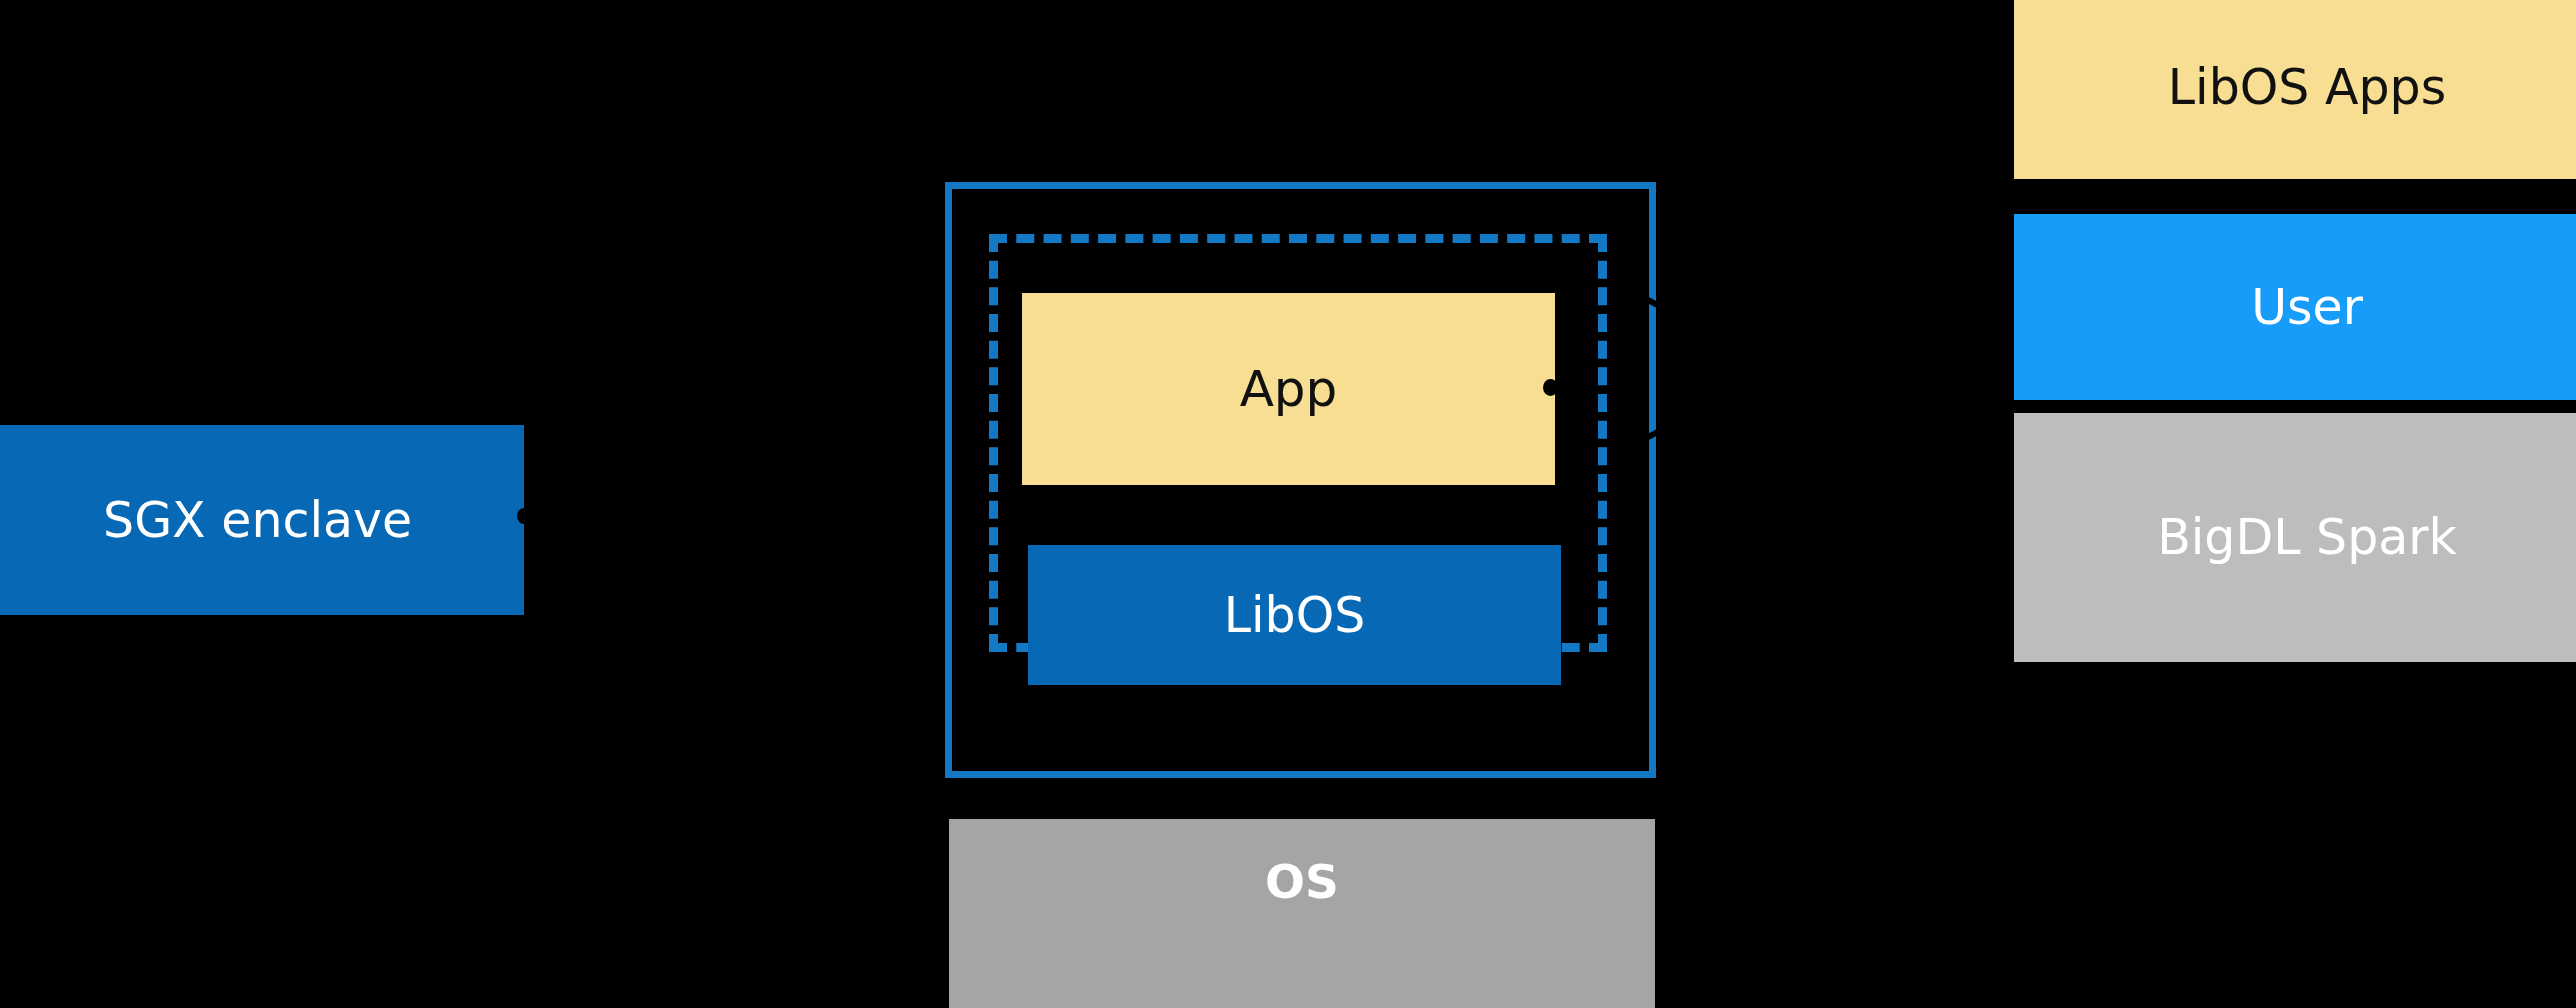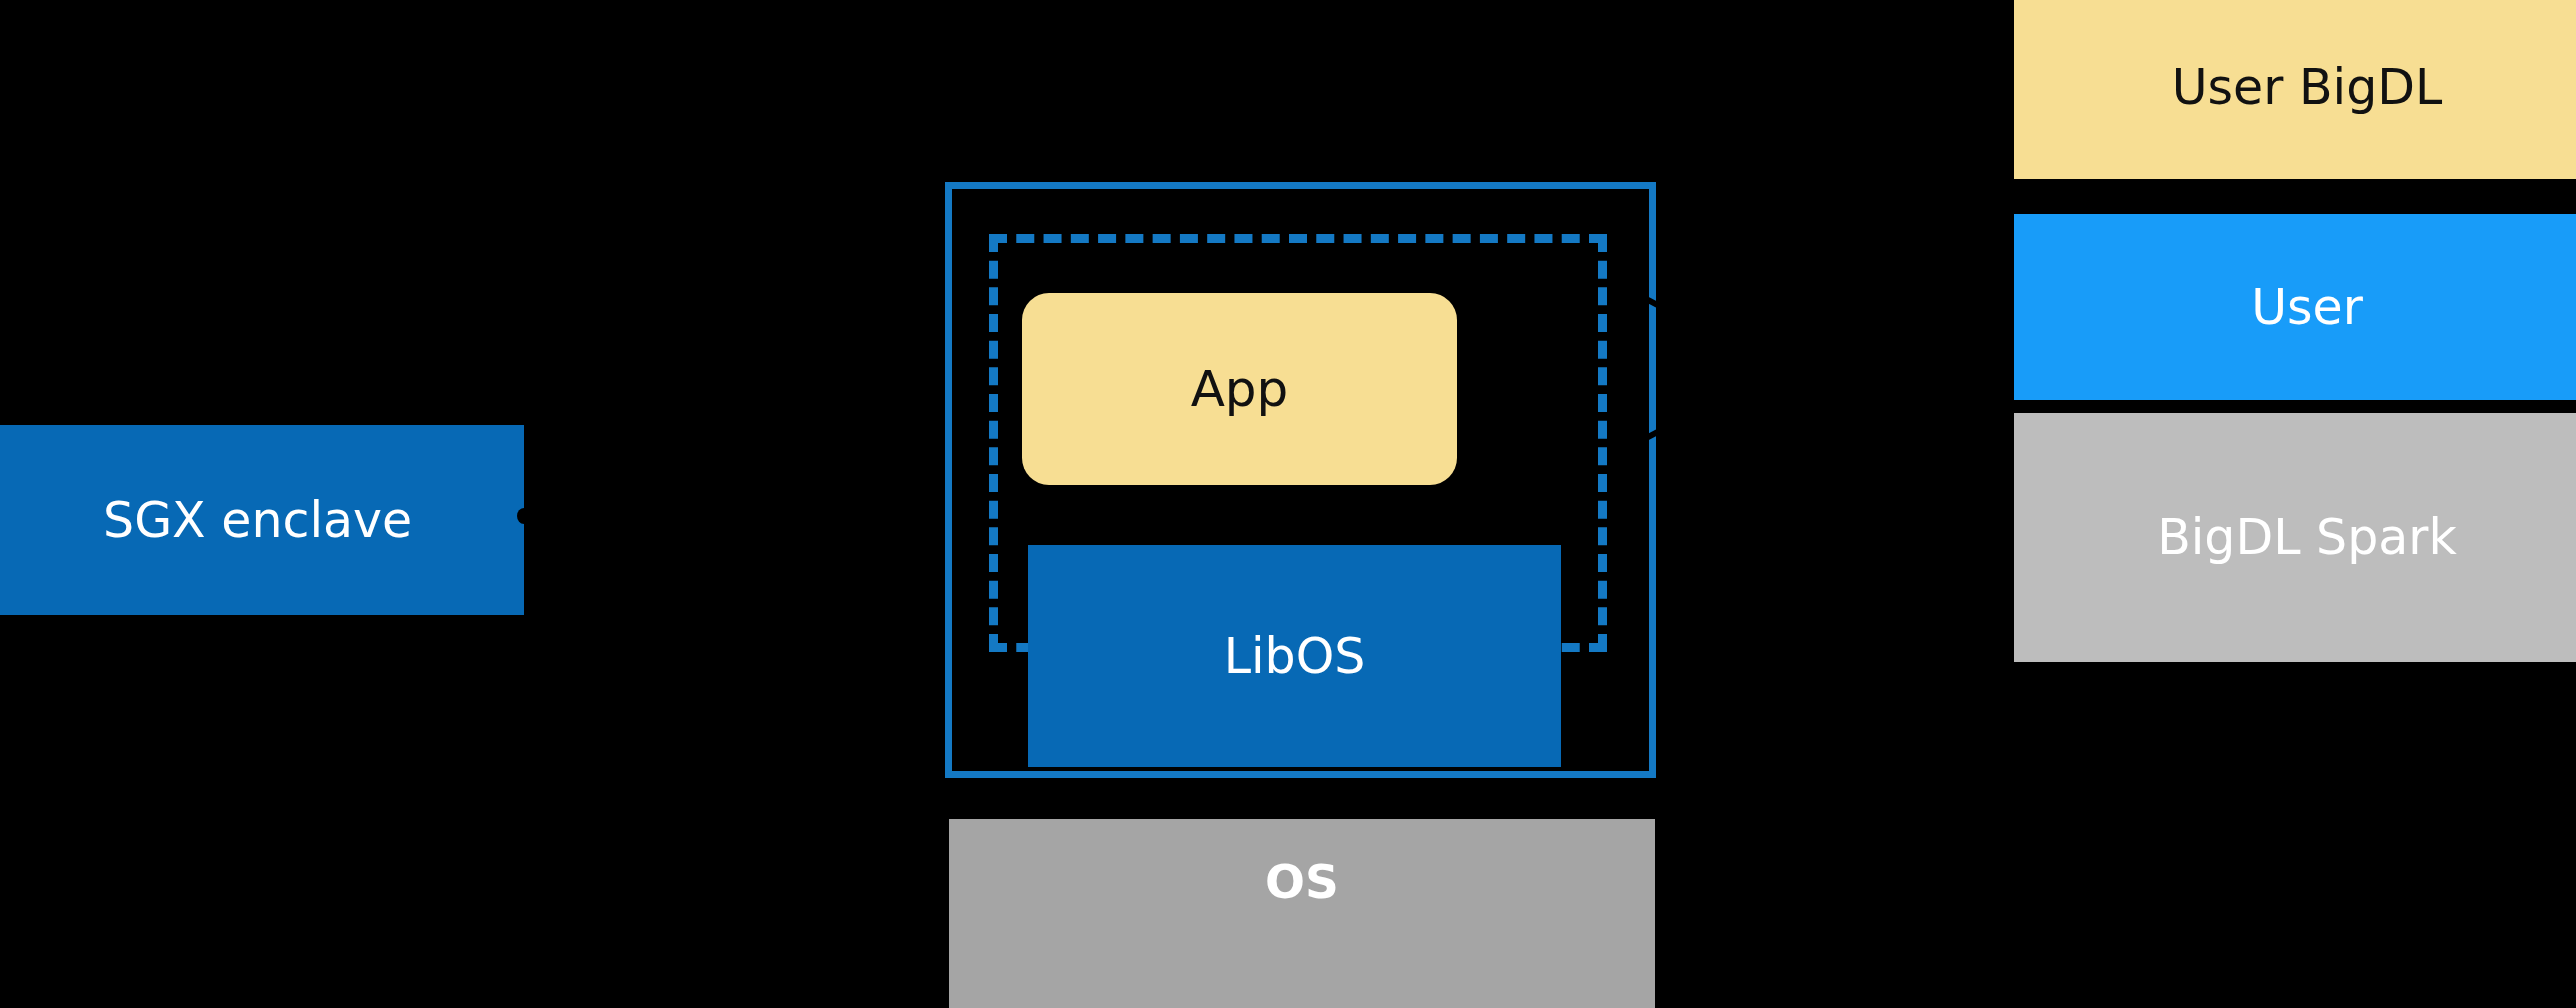--- a/index.html
+++ b/index.html
@@ -79,36 +79,35 @@
   #enclave-dashed-frame {
     position: absolute;
     left: 989px; top: 234px;
     width: 618px; height: 418px;
     border: 9.2px dashed #1479C4;
     box-sizing: border-box;
     background: transparent;
   }
   #app-box {
     left: 1022px; top: 293px;
-    width: 435px; height: 192px;
+    width: 533px; height: 192px;
     background: #F7DE93;
     color: #111111;
     font-size: 50px;
-    border-radius: 27px;
   }
   #app-notch {
     position: absolute;
     left: 1543px; top: 379px;
     width: 15px; height: 17px;
     background: #000000;
     border-radius: 50%;
   }
   #libos-box {
     left: 1028px; top: 545px;
-    width: 533px; height: 222px;
+    width: 533px; height: 140px;
     background: #0769B5;
     color: #FFFFFF;
     font-size: 49px;
   }
 
   
   #os-box {
     left: 949px; top: 819px;
     width: 706px; height: 201px;
     background: #A5A5A5;
@@ -153,21 +152,21 @@
 
   <div class="box" id="libos-box">
     <span class="box-label">LibOS</span>
   </div>
 
   <div class="box" id="os-box">
     <span class="box-label">OS</span>
   </div>
 
   <div class="box" id="user-apps-box">
-    <span class="box-label">User BigDL</span>
+    <span class="box-label">LibOS Apps</span>
   </div>
 
   <div class="box" id="bigdl-box">
     <span class="box-label">User</span>
   </div>
 
   <div class="box" id="apache-spark-box">
     <span class="box-label">BigDL Spark</span>
   </div>
 

